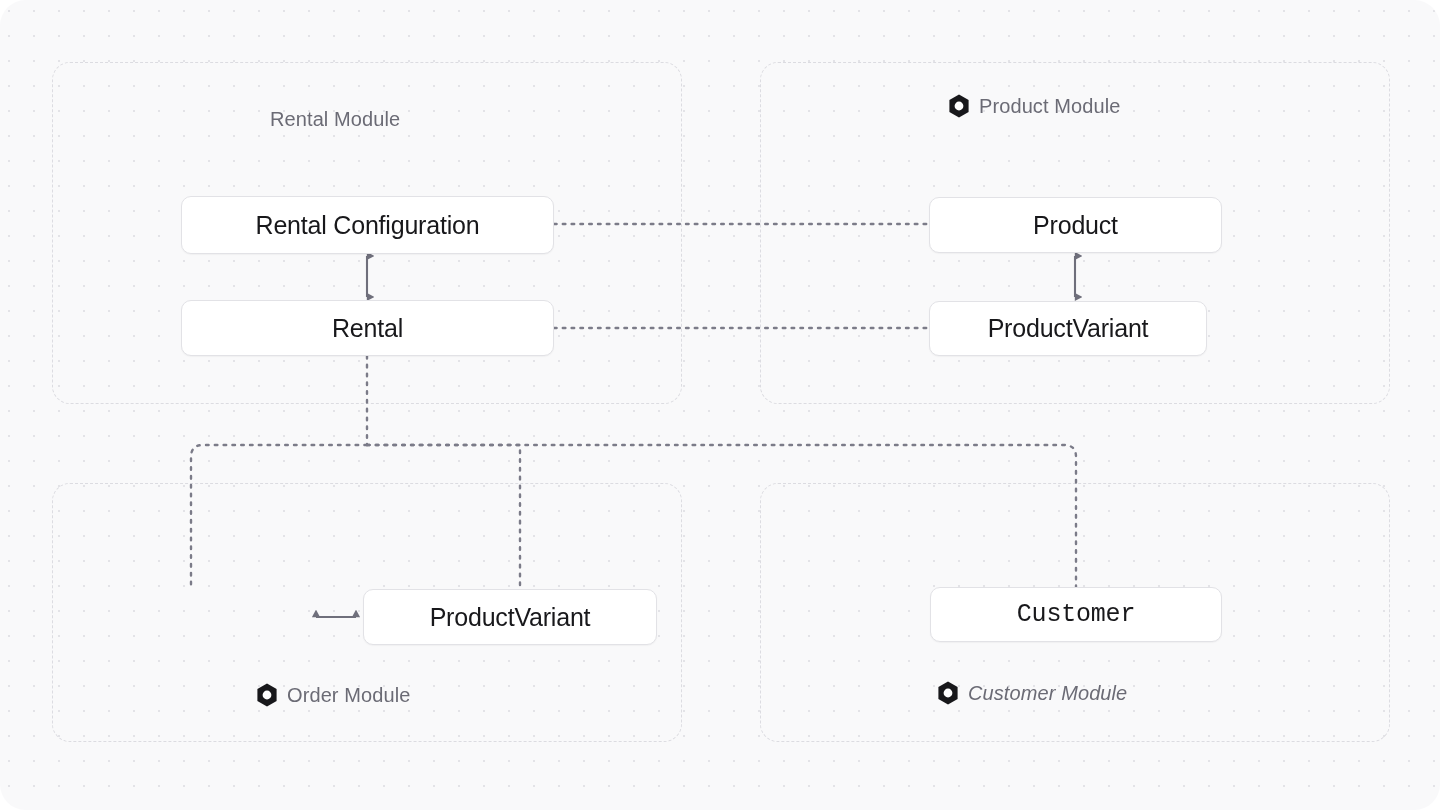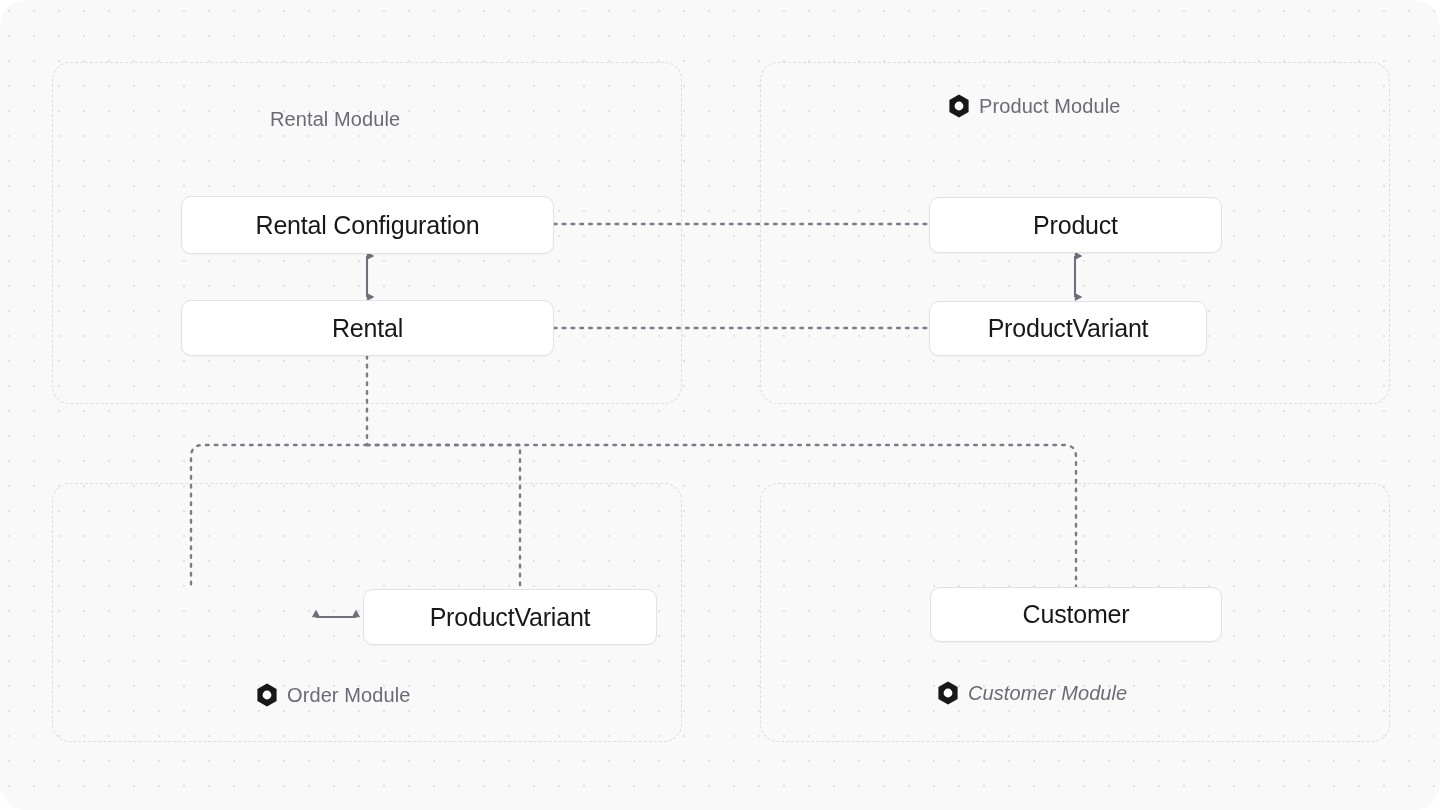--- a/index.html
+++ b/index.html
@@ -153,15 +153,15 @@
 
   <div class="entity" style="left:181px; top:300px; width:373px; height:56px;">Rental</div>
 
   <div class="entity" style="left:929px; top:197px; width:293px; height:56px;">Product</div>
 
   <div class="entity" style="left:929px; top:301px; width:278px; height:55px;">ProductVariant</div>
 
 
   <div class="entity" style="left:363px; top:589px; width:294px; height:56px;">ProductVariant</div>
 
-  <div class="entity" style="left:930px; top:587px; width:292px; height:55px;">Customer</div>
+  <div class="entity" style="left:930px; top:587px; width:292px; height:55px;font-family:Liberation Mono, monospace;">Customer</div>
 
 </div>
 
 </body></html>

